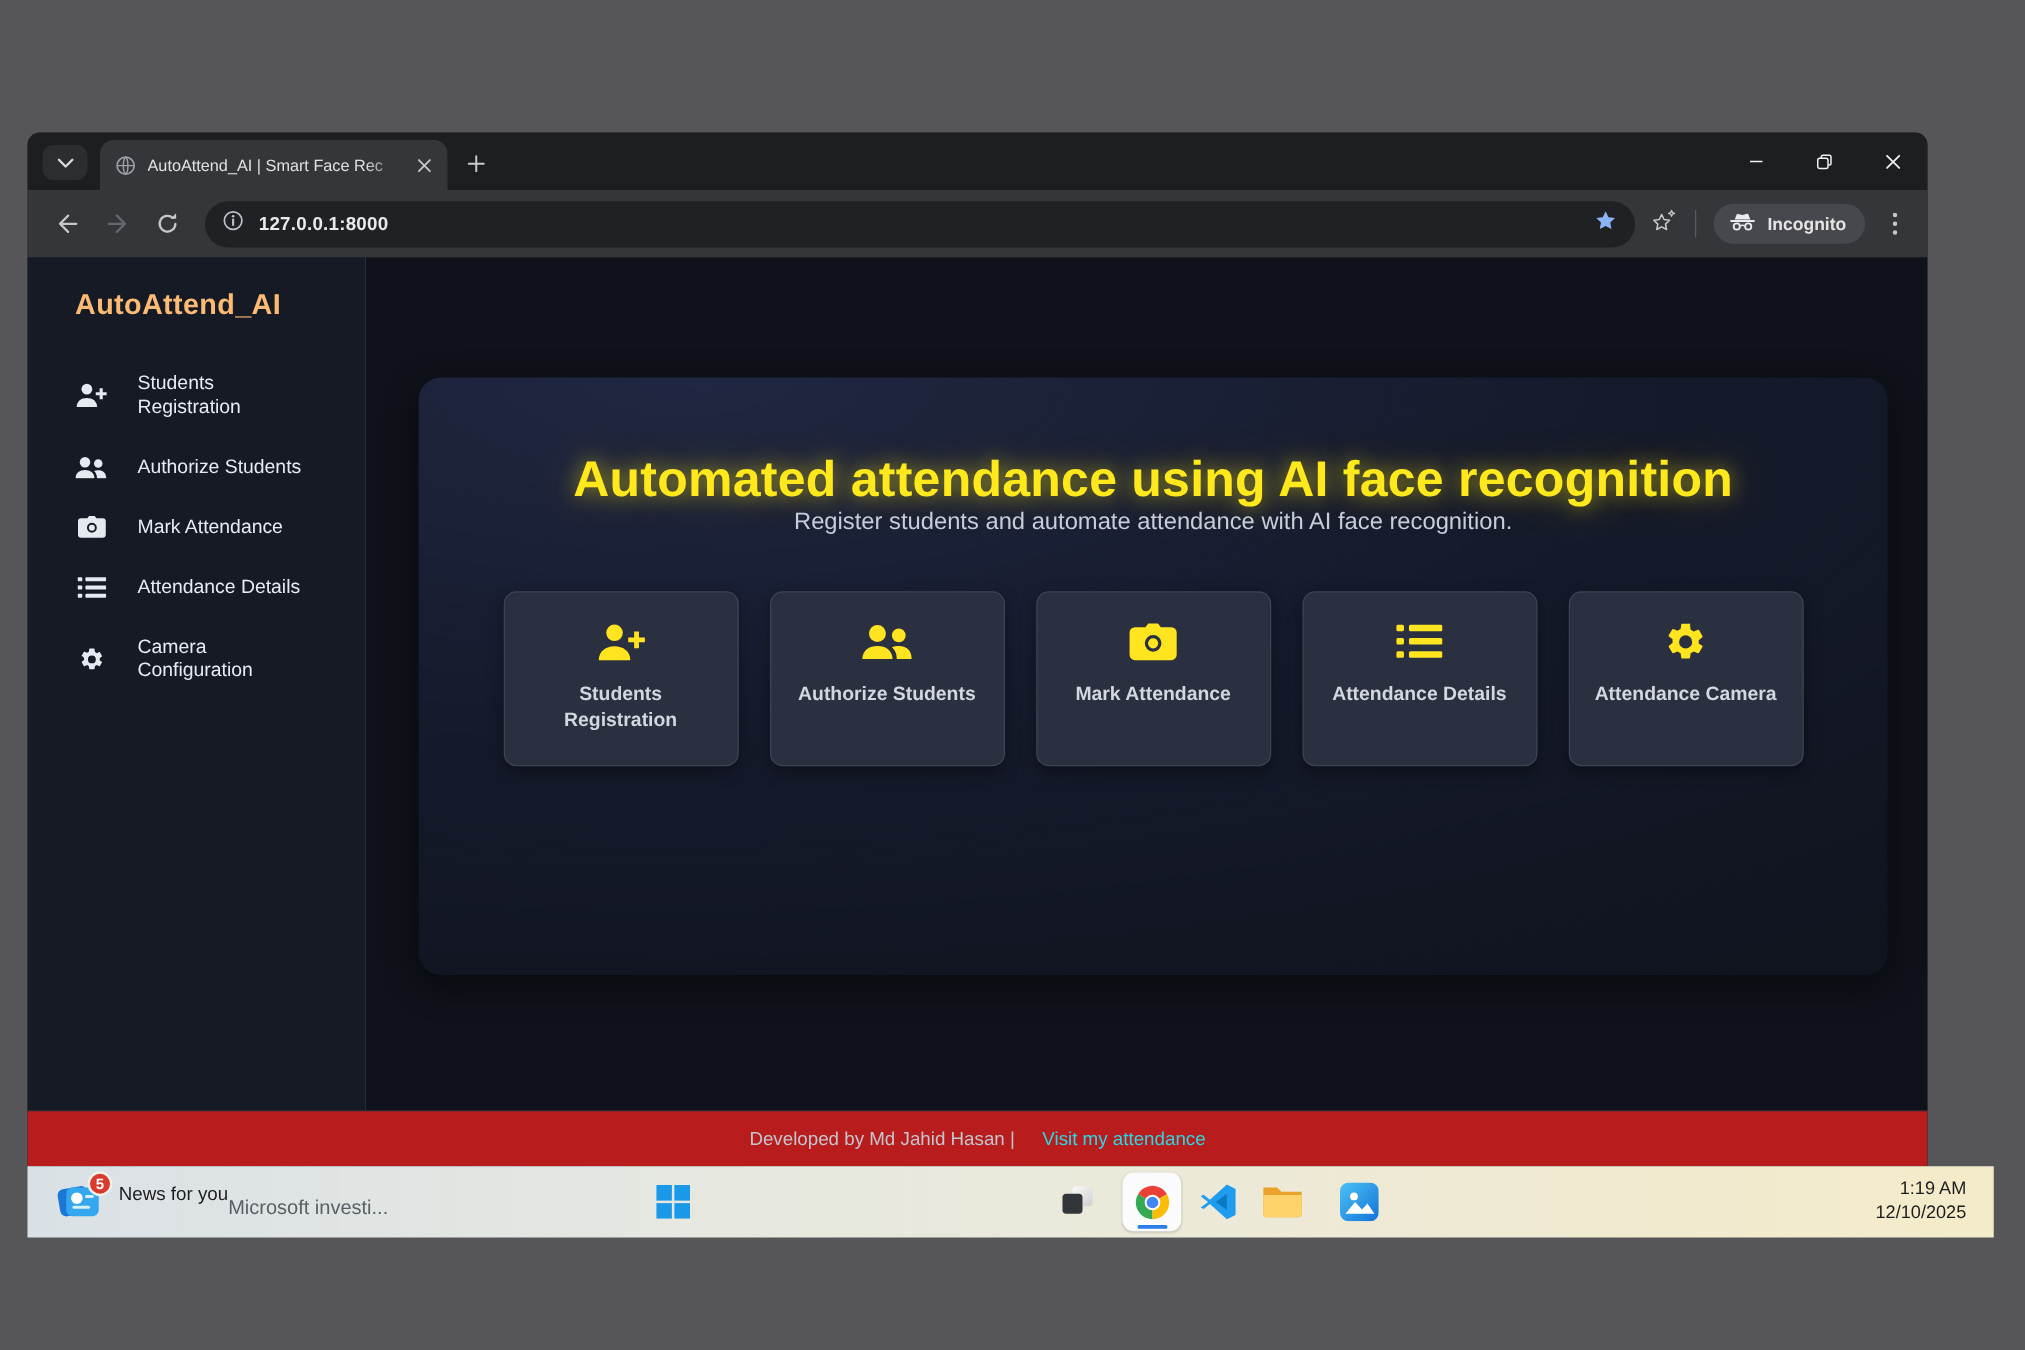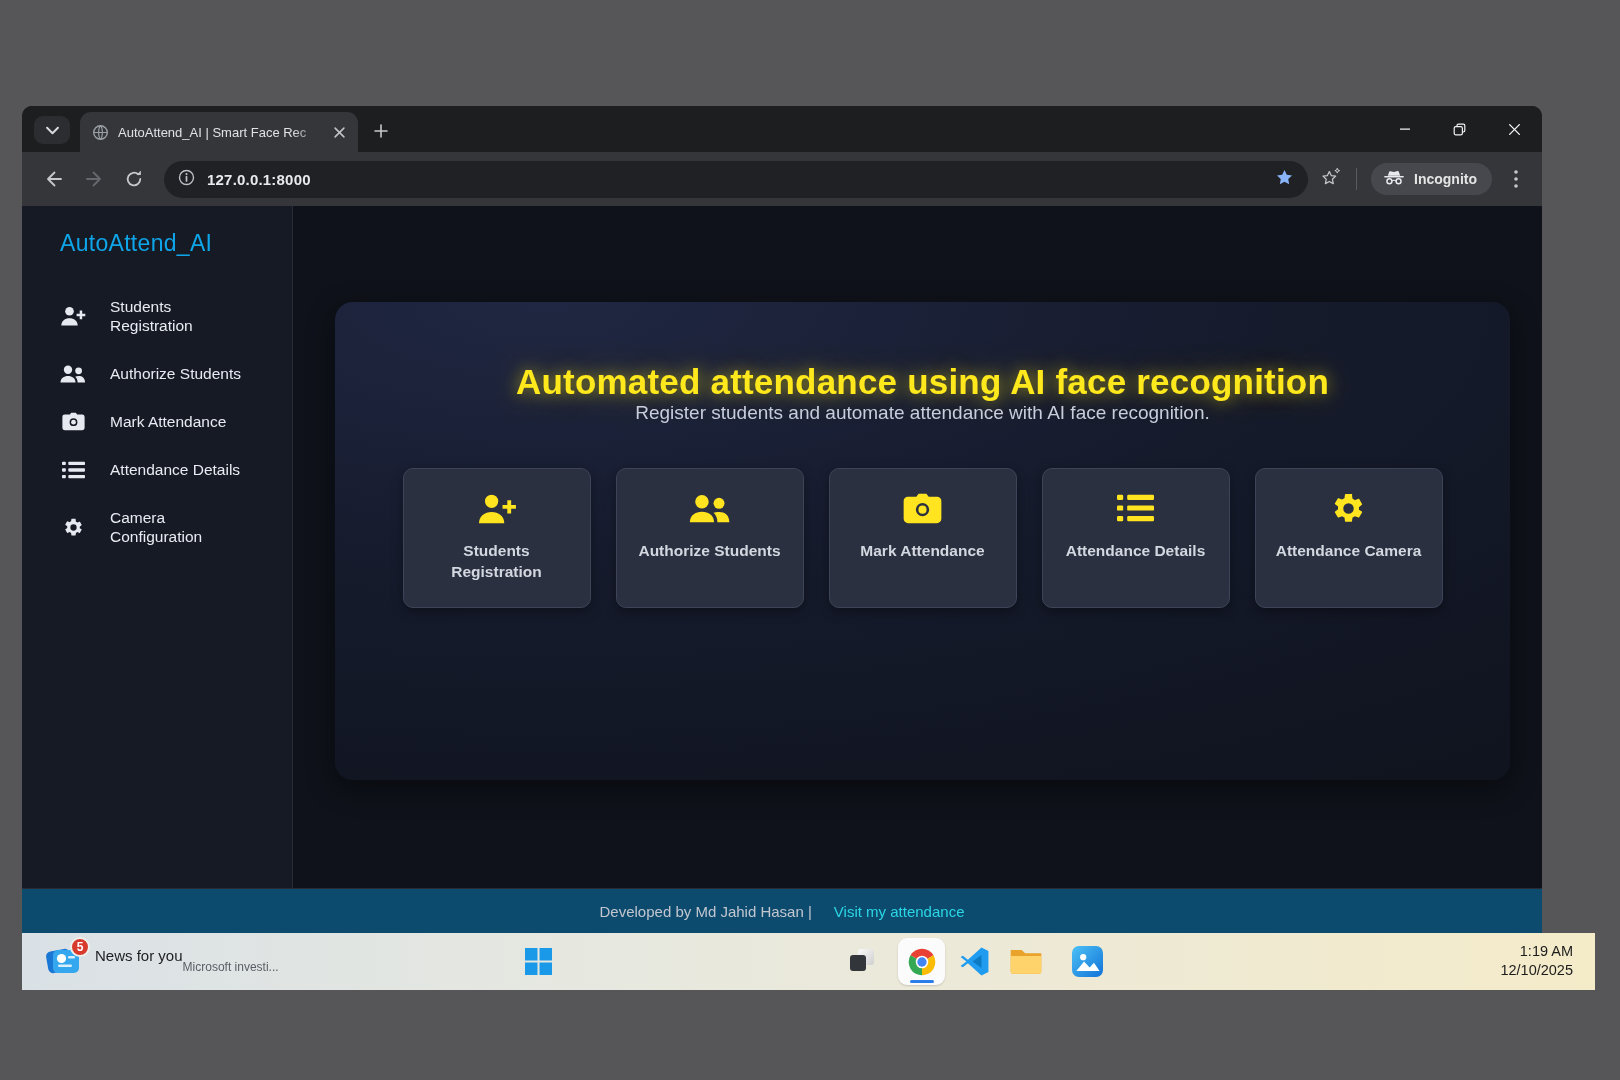--- a/index.html
+++ b/index.html
@@ -42,55 +42,55 @@
   .tool-divider { width:1px; height:22px; background:#5a5b60; margin:0 4px; }
   .incognito-pill { display:flex; align-items:center; gap:9px; background:#47484d; border-radius:18px;
              padding:7px 15px 7px 12px; color:#e5e5e5; font-size:14px; }
   .kebab { width:28px; display:flex; justify-content:center; cursor:pointer; }
 
   
   .page { flex:1; display:flex; flex-direction:column; min-height:0; }
   .page-main { flex:1; display:flex; min-height:0; }
 
   .sidebar { width:271px; background:#151a24; border-right:1px solid #272b36; padding:24px 0 0 38px; flex:0 0 auto; }
-  .brand { color:#0ea5e9; font-size:23px; font-weight:normal; letter-spacing:.3px; margin-bottom:40px; }
+  .brand { color:#fdba74; font-size:23px; font-weight:bold; letter-spacing:.3px; margin-bottom:40px; }
   .nav-item { display:flex; align-items:center; gap:24px; margin-bottom:29px; cursor:pointer; }
   .nav-ic { width:26px; display:flex; justify-content:center; color:#e6e9f0; flex:0 0 auto; }
   .nav-label { color:#e9ebf2; font-size:15.5px; line-height:19px; max-width:142px; }
 
   .content { flex:1; background:#0f121a; position:relative; }
   .hero { position:absolute; left:42px; top:96px; width:1175px; height:478px; border-radius:18px;
           background:radial-gradient(130% 120% at 18% 0%, #202742 0%, #161b2d 45%, #10141f 100%);
           box-shadow:0 8px 28px rgba(0,0,0,.45); text-align:center; }
-  .hero-title { margin-top:60px; color:#ffe81c; font-size:35px; font-weight:bold; letter-spacing:.2px;
+  .hero-title { margin-top:60px; color:#ffe81c; font-size:40px; font-weight:bold; letter-spacing:.2px;
           text-shadow:0 0 16px rgba(255,232,20,.55), 0 0 40px rgba(255,232,20,.30); }
   .hero-sub { color:#c7cdda; font-size:19px; }
   .cards { margin-top:44px; display:flex; justify-content:center; gap:25px; }
   .card { width:188px; height:140px; background:#2b3040; border:1px solid #3e4457; border-radius:10px;
           display:flex; flex-direction:column; align-items:center; padding-top:20px; gap:13px;
           box-shadow:0 4px 12px rgba(0,0,0,.35); cursor:pointer; }
   .card-ic { color:#ffe41f; height:38px; display:flex; align-items:center; }
   .card-label { color:#d3d7e0; font-size:15.5px; font-weight:bold; line-height:21px; max-width:160px; text-align:center; }
 
-  .page-footer { height:45px; background:#0c4a6e; border-top:1px solid #272b35; flex:0 0 auto;
+  .page-footer { height:45px; background:#b91c1c; border-top:1px solid #272b35; flex:0 0 auto;
           display:flex; align-items:center; justify-content:center; gap:22px; font-size:15px; }
   .footer-text { color:#c2c6cf; }
   .footer-link { color:#2bd7e5; cursor:pointer; text-decoration:none; }
 
   
   .taskbar { position:absolute; left:22px; top:933px; width:1573px; height:57px;
              background:linear-gradient(90deg,#dae1e6 0%,#e6e8e0 35%,#ece9d8 60%,#f4ebc9 100%); }
   .tb-news { position:absolute; left:22px; top:8px; display:flex; align-items:center; gap:11px; cursor:pointer; }
   .news-ic-wrap { position:relative; width:40px; height:40px; }
   .news-badge { position:absolute; top:-4px; right:-6px; min-width:20px; height:20px; border-radius:10px;
                 background:#d83b2e; border:2px solid #eef0ea; color:#fff; font-size:12px; font-weight:bold;
                 display:flex; align-items:center; justify-content:center; }
   .news-texts { display:flex; }
   .news-title { color:#1d1d1f; font-size:15px; line-height:19px; }
-  .news-sub { color:#5a5f66; font-size:12px; line-height:18px;margin-top:12px; }
+  .news-sub { color:#5a5f66; font-size:16px; line-height:18px;margin-top:12px; }
   .tb-ic { position:absolute; display:flex; align-items:center; justify-content:center; cursor:pointer; }
   .tb-search { position:absolute; left:547px; top:9px; width:264px; height:39px; background:#fbfcfb;
                border:1px solid #d8dbd6; border-radius:20px; display:flex; align-items:center;
                padding:0 4px 0 16px; cursor:pointer; box-shadow:0 1px 2px rgba(0,0,0,.12); }
   .tb-search-label { color:#3c4043; font-size:15px; margin-left:11px; flex:1; }
   .search-art { width:58px; height:31px; border-radius:16px; background:#fff; overflow:hidden;
                 display:flex; align-items:center; justify-content:center; }
   .chrome-plate { position:absolute; left:876px; top:5px; width:47px; height:47px; background:#fbfbfb;
                 border-radius:9px; display:flex; align-items:center; justify-content:center;
                 box-shadow:0 1px 2px rgba(0,0,0,.15); cursor:pointer; }

